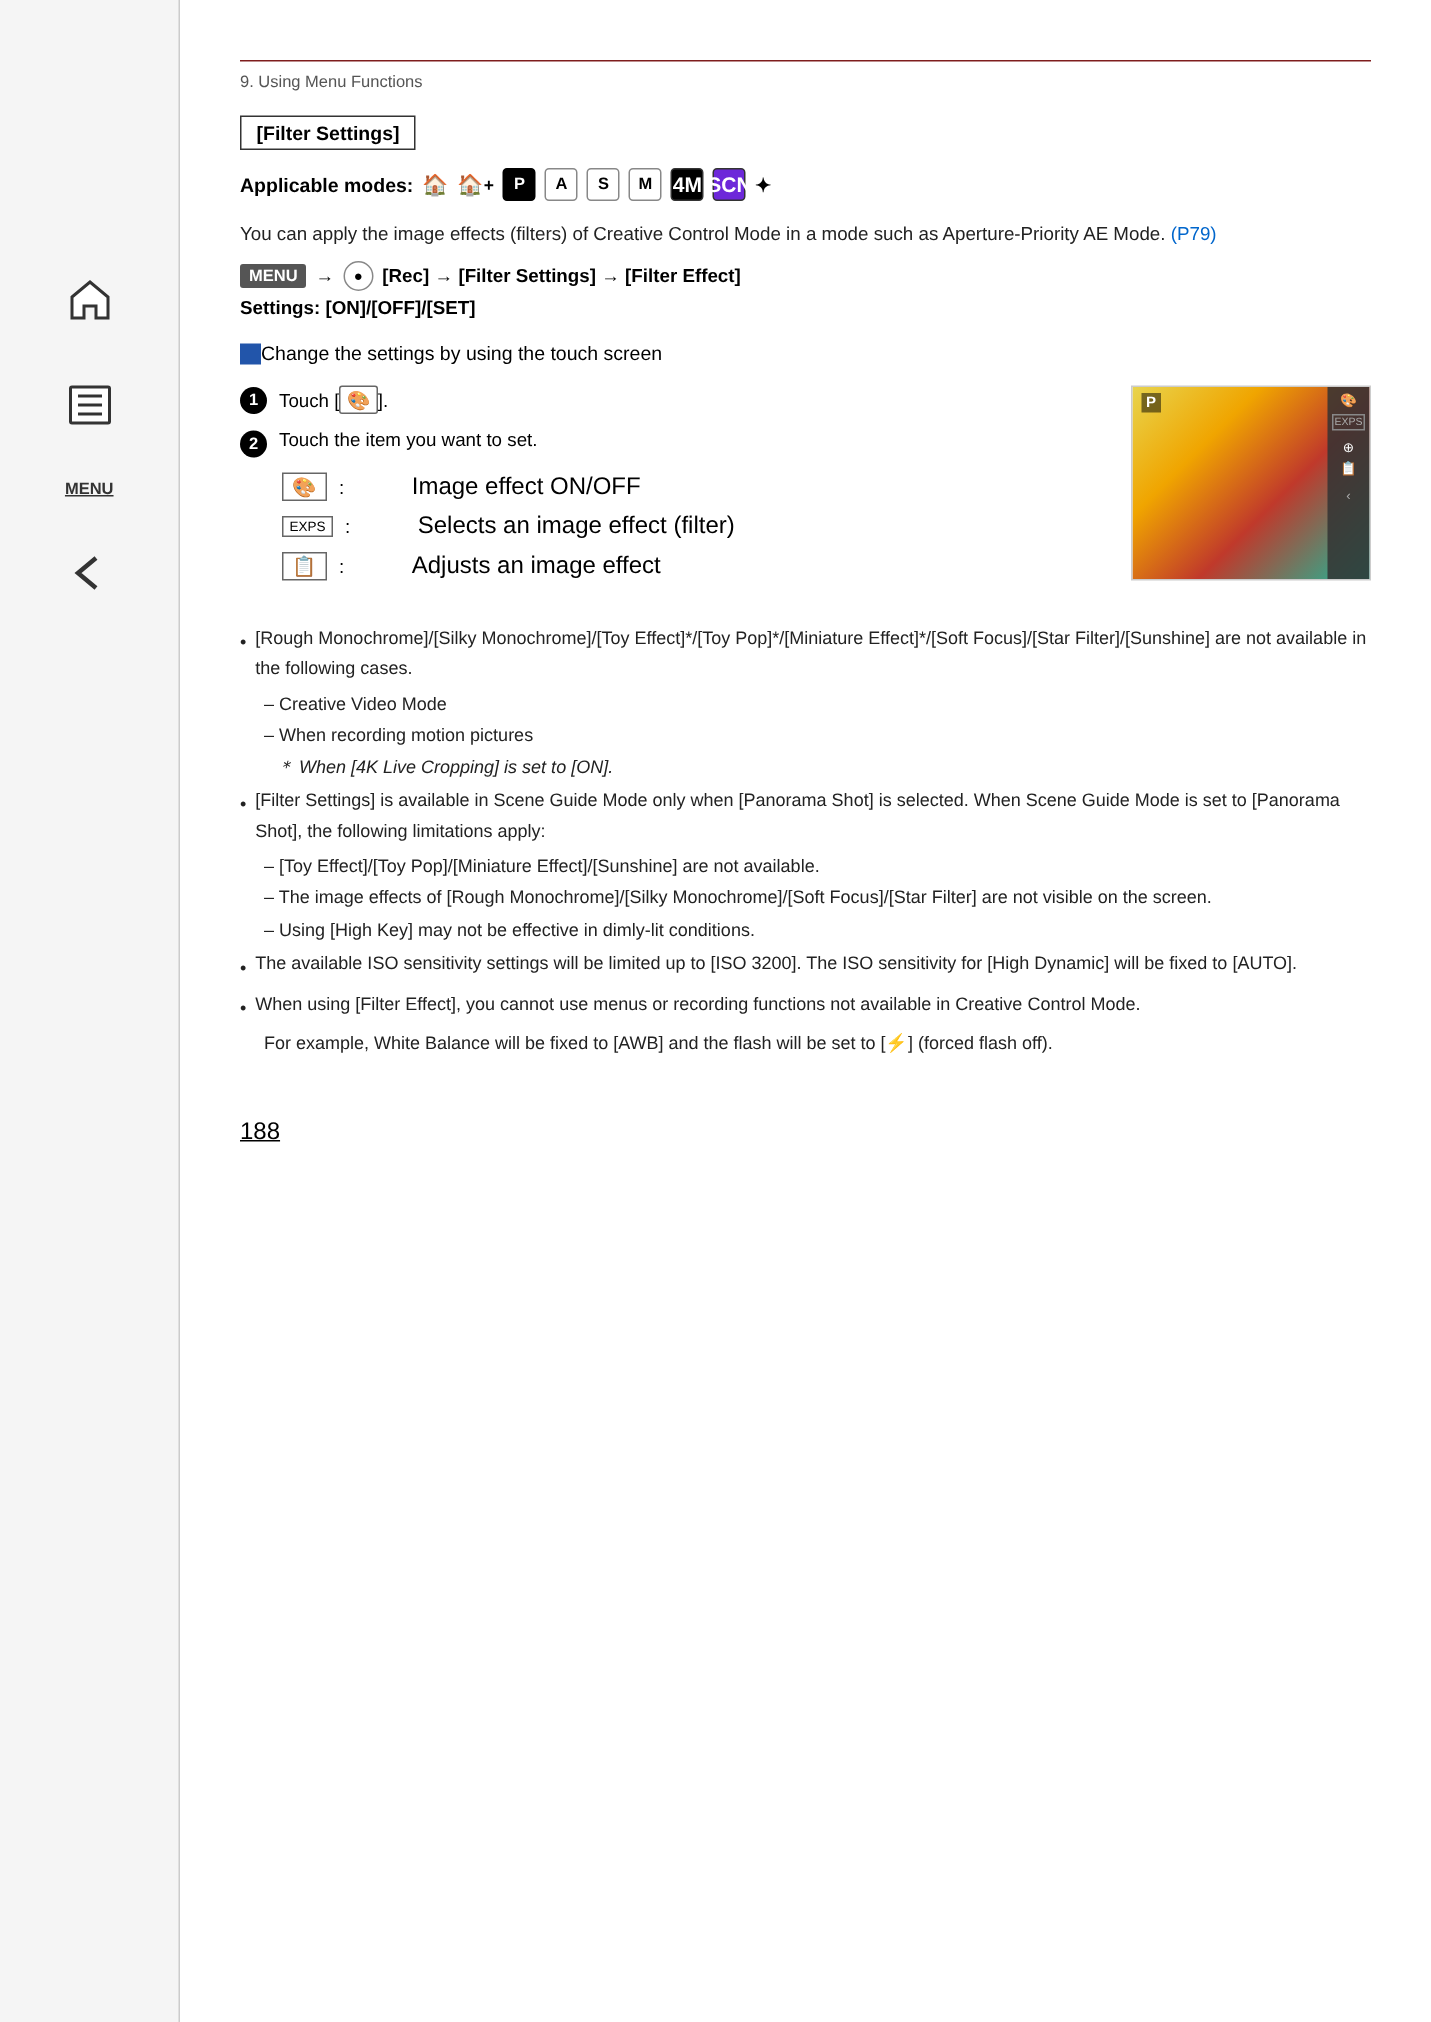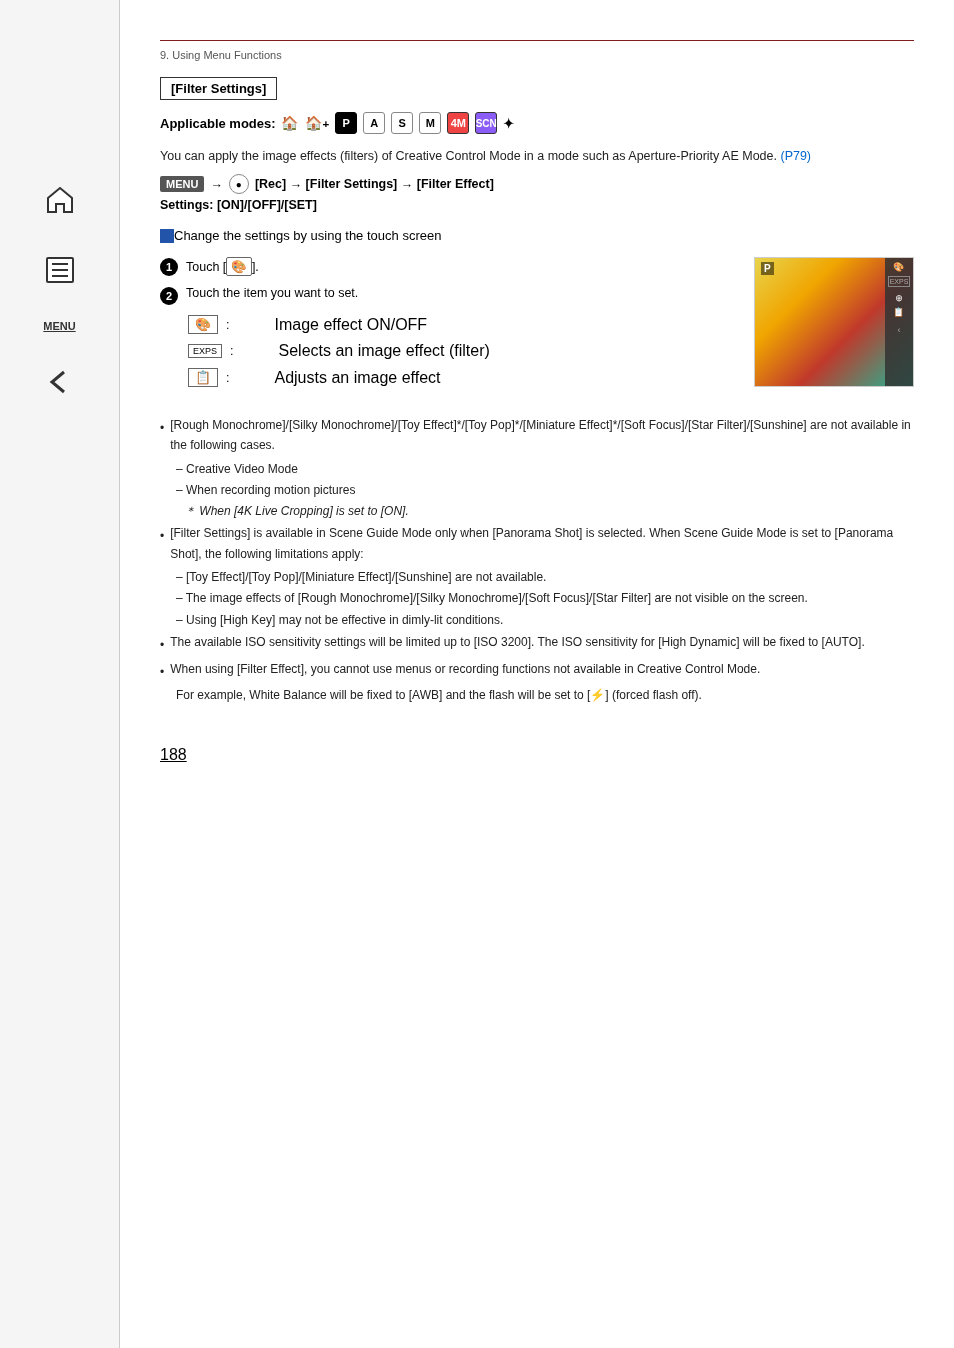--- a/index.html
+++ b/index.html
@@ -86,22 +86,22 @@
       height: 22px;
       border: 1px solid #888;
       border-radius: 3px;
       font-size: 11px;
       font-weight: bold;
     }
     .mode-badge.p { background: #000; color: #fff; border-color: #000; }
     .mode-badge.a { background: #fff; color: #000; border-color: #888; }
     .mode-badge.s { background: #fff; color: #000; border-color: #888; }
     .mode-badge.m { background: #fff; color: #000; border-color: #888; }
-    .mode-badge.em { background: #ef4444; color: #fff; border-color: #333; font-size: 11px; }
-    .mode-badge.scn { background: #8b5cf6; color: #fff; border-color: #333; font-size: 10px; }
+    .mode-badge.em { background: #000000; color: #fff; border-color: #333; font-size: 14px; }
+    .mode-badge.scn { background: #6d28d9; color: #fff; border-color: #333; font-size: 14px; }
     .mode-icon {
       display: inline-flex;
       align-items: center;
       justify-content: center;
       font-size: 14px;
     }
     .description-text {
       font-size: 12.5px;
       color: #222;
       line-height: 1.6;

